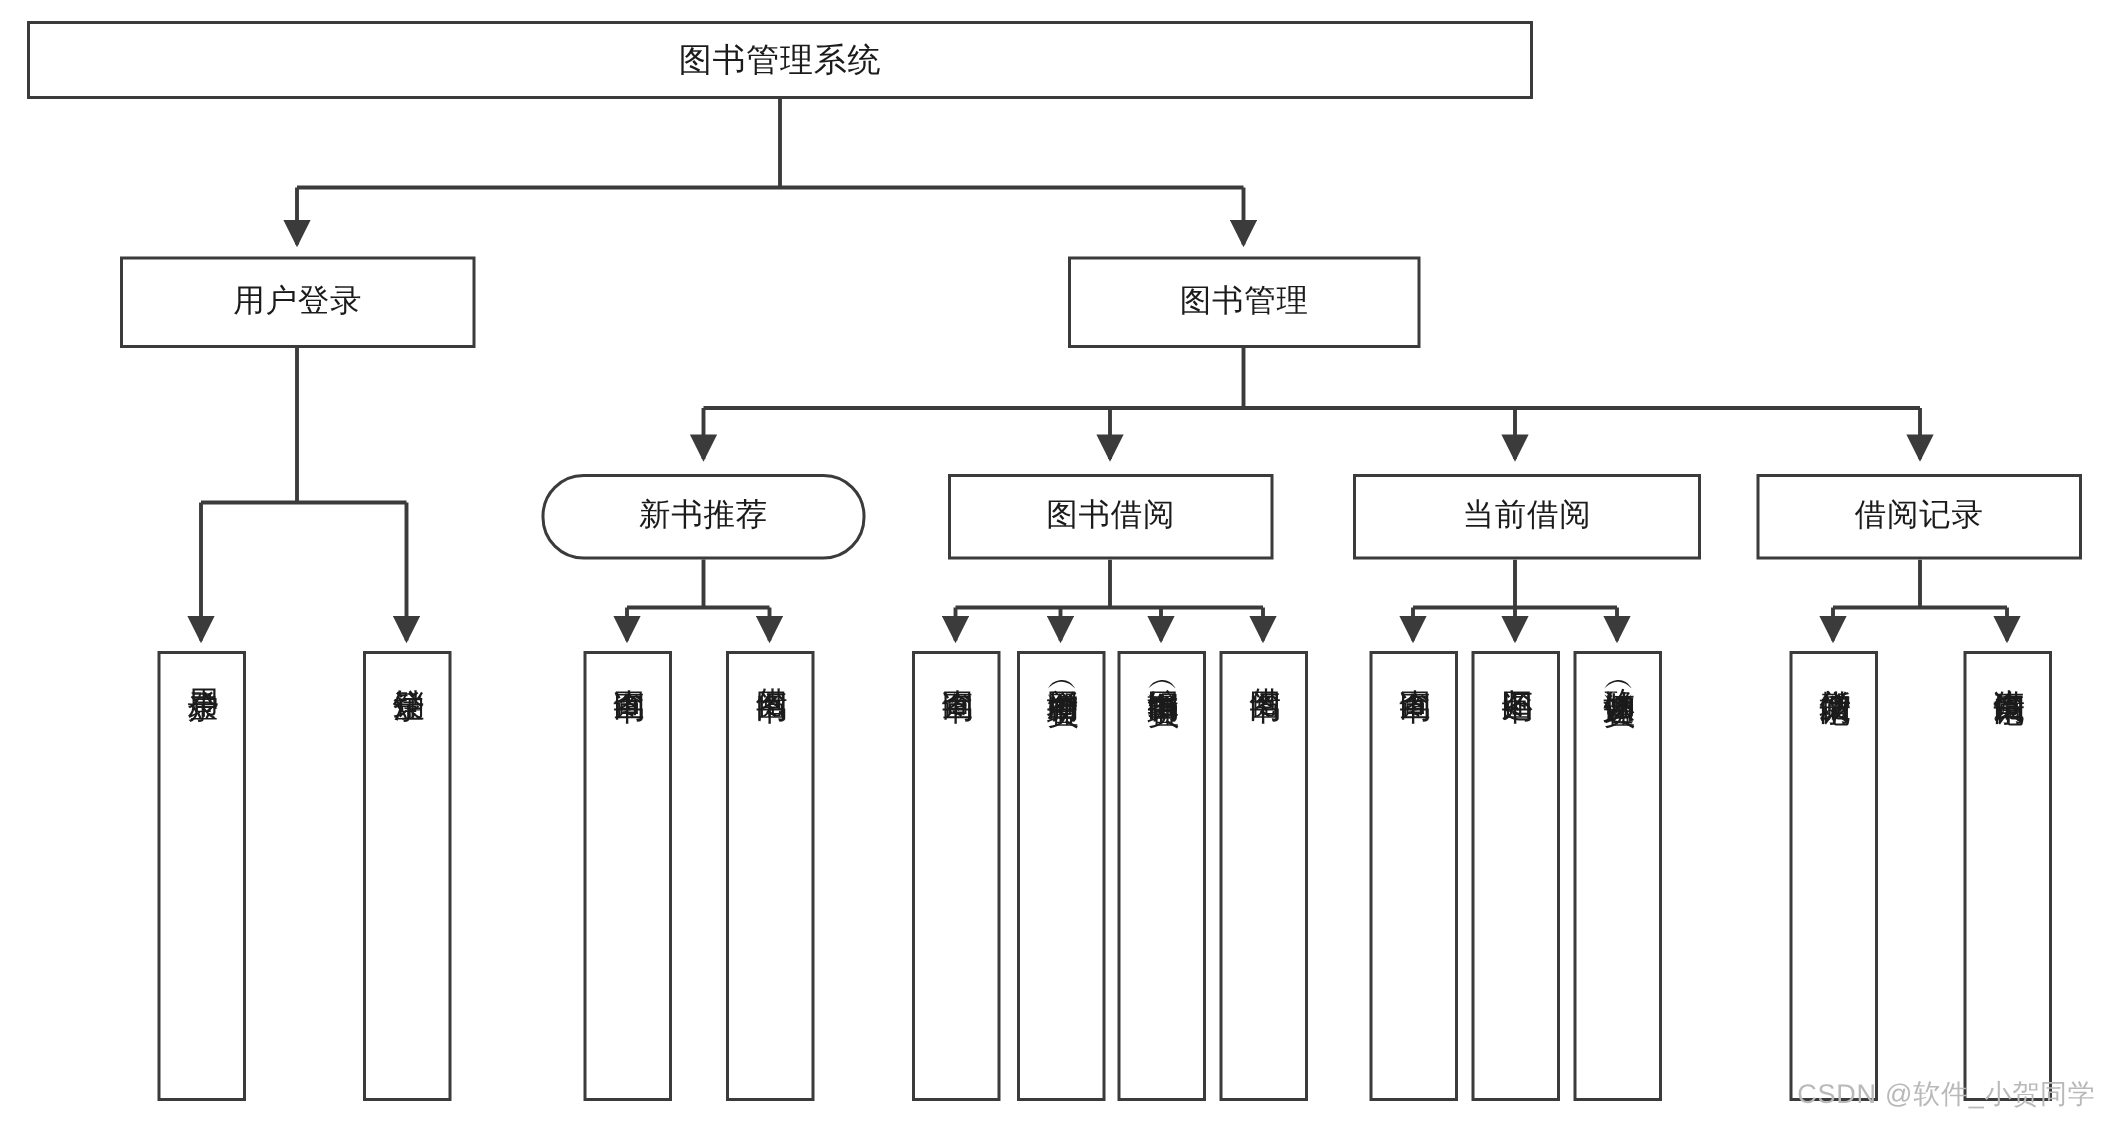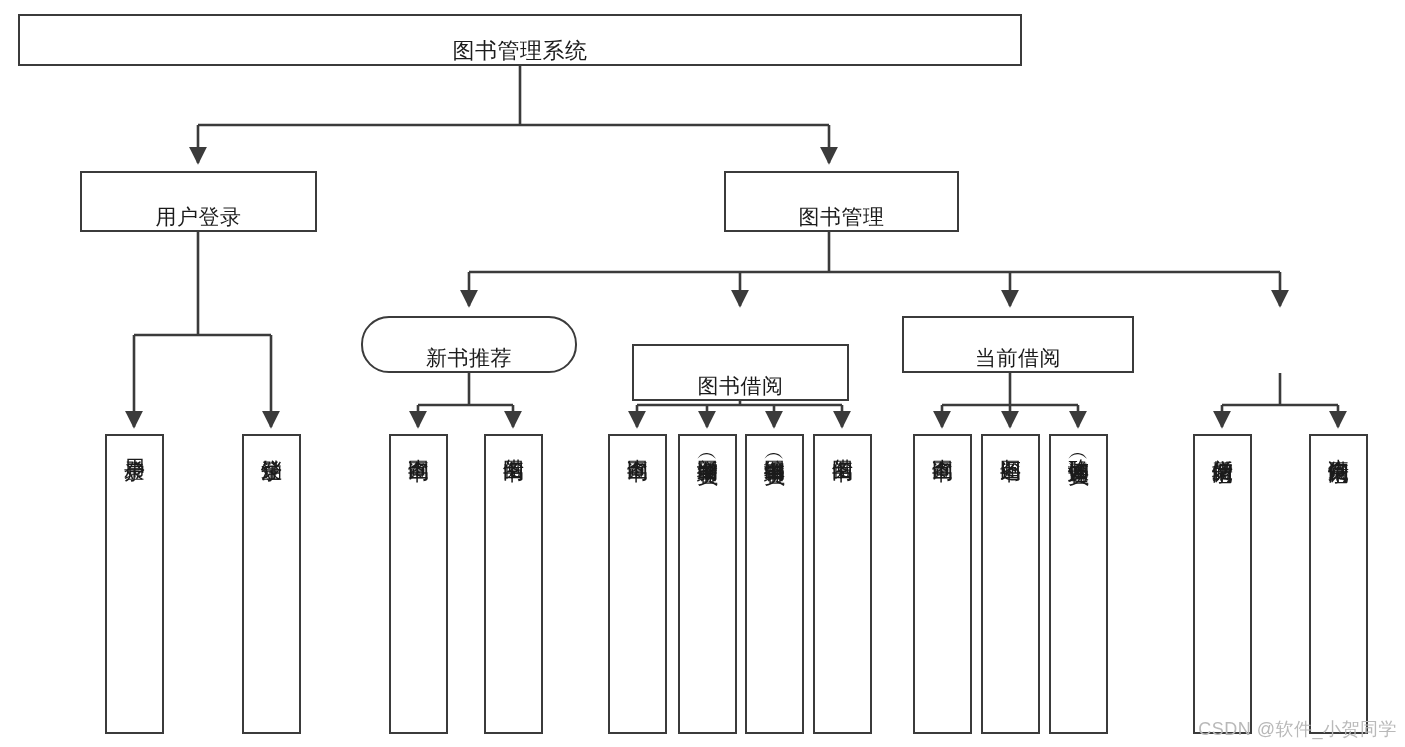--- a/index.html
+++ b/index.html
@@ -25,21 +25,21 @@
     width: 1405px;
     height: 747px;
     pointer-events: none;
   }
   .node {
     position: absolute;
     box-sizing: border-box;
     background: #ffffff;
     border: 2px solid #3b3b3b;
     display: flex;
-    align-items: flex-end;
+    align-items: center;
     justify-content: center;
     color: #1b1b1b;
     z-index: 2;
   }
   .node .label {
     display: block;
     text-align: center;
     line-height: 1.18;
     letter-spacing: 0.5px;
   }
@@ -130,33 +130,36 @@
     </g>
   </svg>
 
   <div class="node horiz root" style="left:18px; top:14px; width:1004px; height:52px;">
     <span class="label">图书管理系统</span>
   </div>
 
   <div class="node horiz" style="left:80px; top:171px; width:237px; height:61px;">
     <span class="label">用户登录</span>
   </div>
-  <div class="node horiz" style="left:712px; top:171px; width:235px; height:61px;margin-left:12px;">
+  <div class="node horiz" style="left:712px; top:171px; width:235px; height:61px;">
     <span class="label">图书管理</span>
   </div>
 
   <div class="node horiz" style="left:361px; top:316px; width:216px; height:57px;border-radius:28px;">
     <span class="label">新书推荐</span>
   </div>
-  <div class="node horiz" style="left:632px; top:316px; width:217px; height:57px;margin-top:28px;">
+  <div class="node horiz" style="left:632px; top:316px; width:217px; height:57px;">
     <span class="label">图书借阅</span>
   </div>
   <div class="node horiz" style="left:902px; top:316px; width:232px; height:57px;">
     <span class="label">当前借阅</span>
   </div>
+  <div class="node horiz" style="left:1171px; top:316px; width:217px; height:57px;">
+    <span class="label">借阅记录</span>
+  </div>
 
   <div class="node vert" style="left:105px; top:434px; width:59px; height:300px;">
     <span class="label">用户登录</span>
   </div>
   <div class="node vert" style="left:242px; top:434px; width:59px; height:300px;">
     <span class="label">注销登录</span>
   </div>
 
   <div class="node vert" style="left:389px; top:434px; width:59px; height:300px;">
     <span class="label">查询图书</span>

